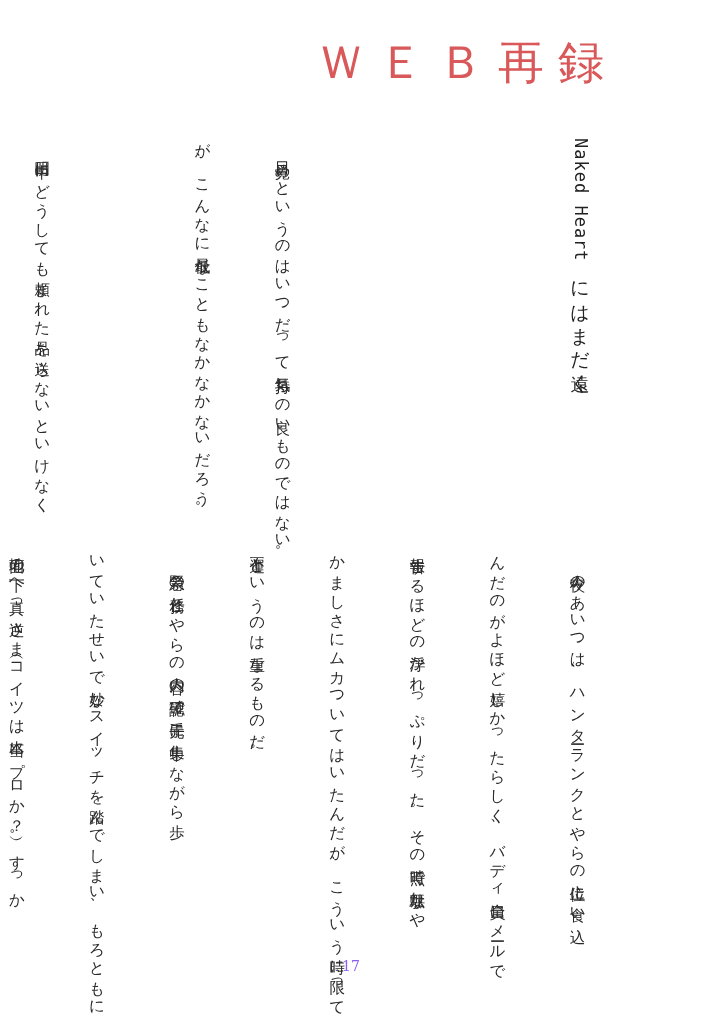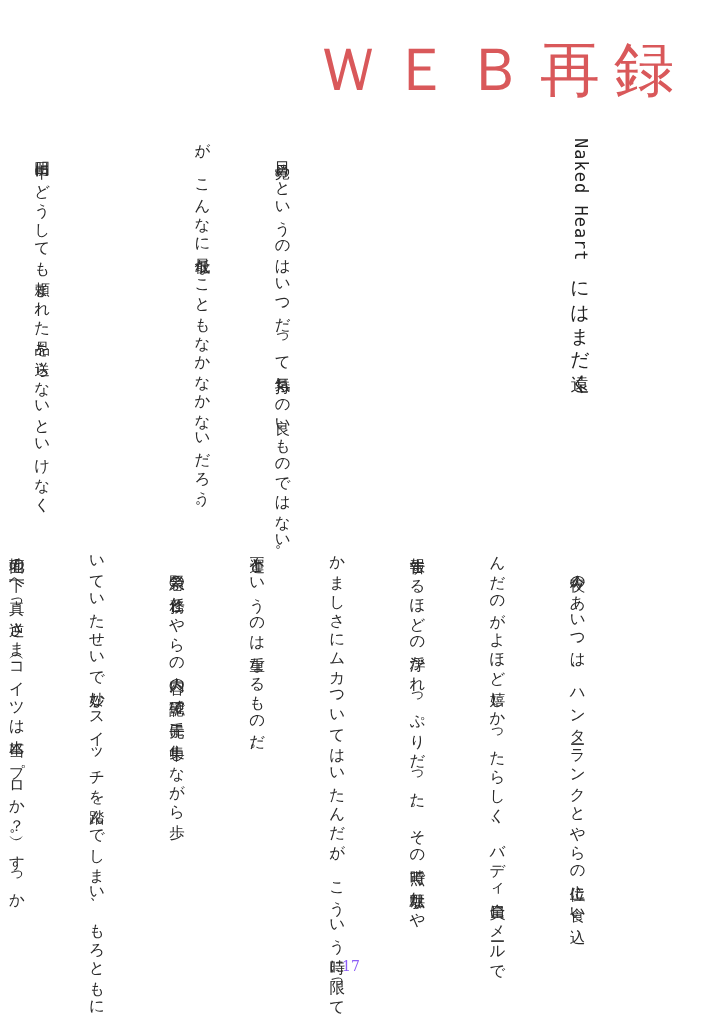--- a/index.html
+++ b/index.html
@@ -1,18 +1,18 @@
 <!DOCTYPE html>
 <html><head>
 <meta charset="utf-8">
 <style>
   html, body { margin:0; padding:0; background:#ffffff; }
   body { width:721px; height:1024px; position:relative; overflow:hidden;
          font-family: "DejaVu Serif", "Liberation Serif", serif; color:#2a2a2a; }
-  .header-title { position:absolute; left:318px; top:40px; font-size:60px; letter-spacing:14px;
+  .header-title { position:absolute; left:318px; top:40px; font-size:46px; letter-spacing:14px;
                   color:#d9585a; font-family:"Liberation Serif","DejaVu Serif",serif; white-space:nowrap; line-height:1; }
   .story-title { position:absolute; left:568px; top:138px; writing-mode:vertical-rl;
                  font-size:19px; letter-spacing:1px; color:#222; white-space:nowrap; }
   .story-title .en { font-family:"DejaVu Sans Mono","Liberation Mono",monospace; font-size:17px; }
   .block { position:absolute; writing-mode:vertical-rl; font-size:15.5px; line-height:26.7px;
            letter-spacing:1.6px; color:#2a2a2a; white-space:pre; }
   .block p { margin:0; }
   .block-top { top:132px; right:372px; height:380px; }
   .block-bottom { top:545px; right:77px; height:400px; }
   .page-number { position:absolute; left:342px; top:958px; font-size:14px; color:#8b5cf6; }

